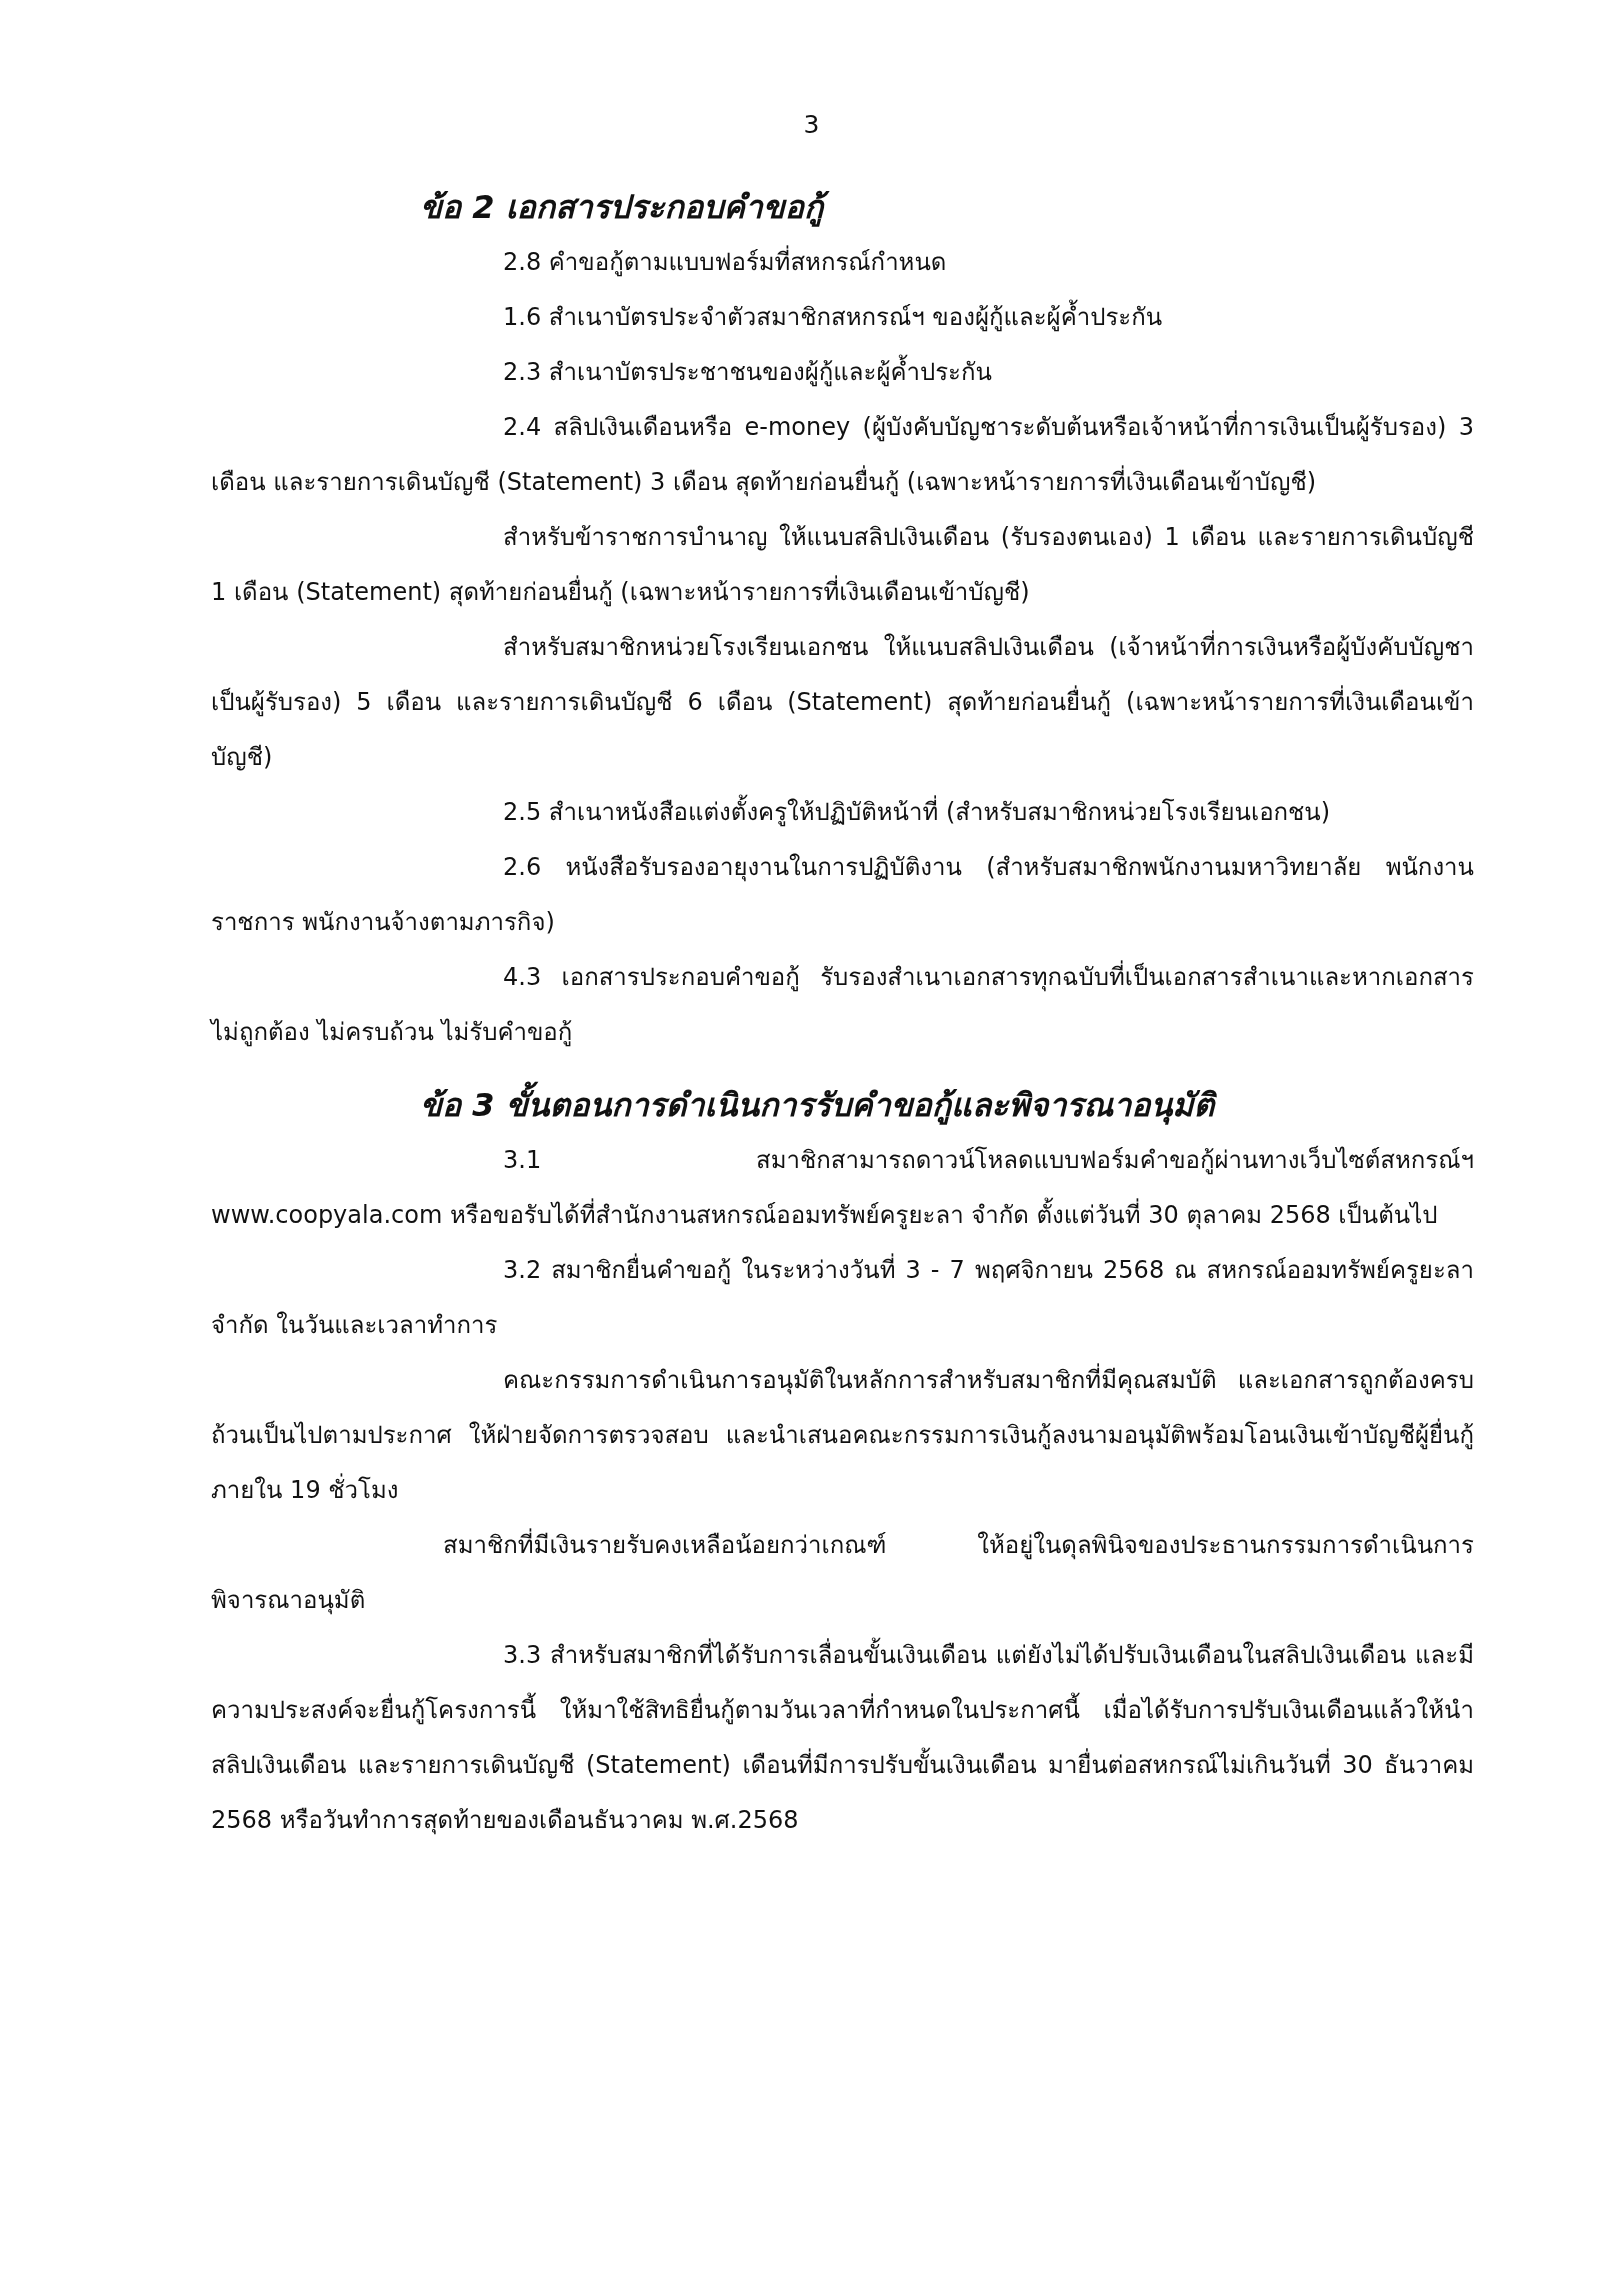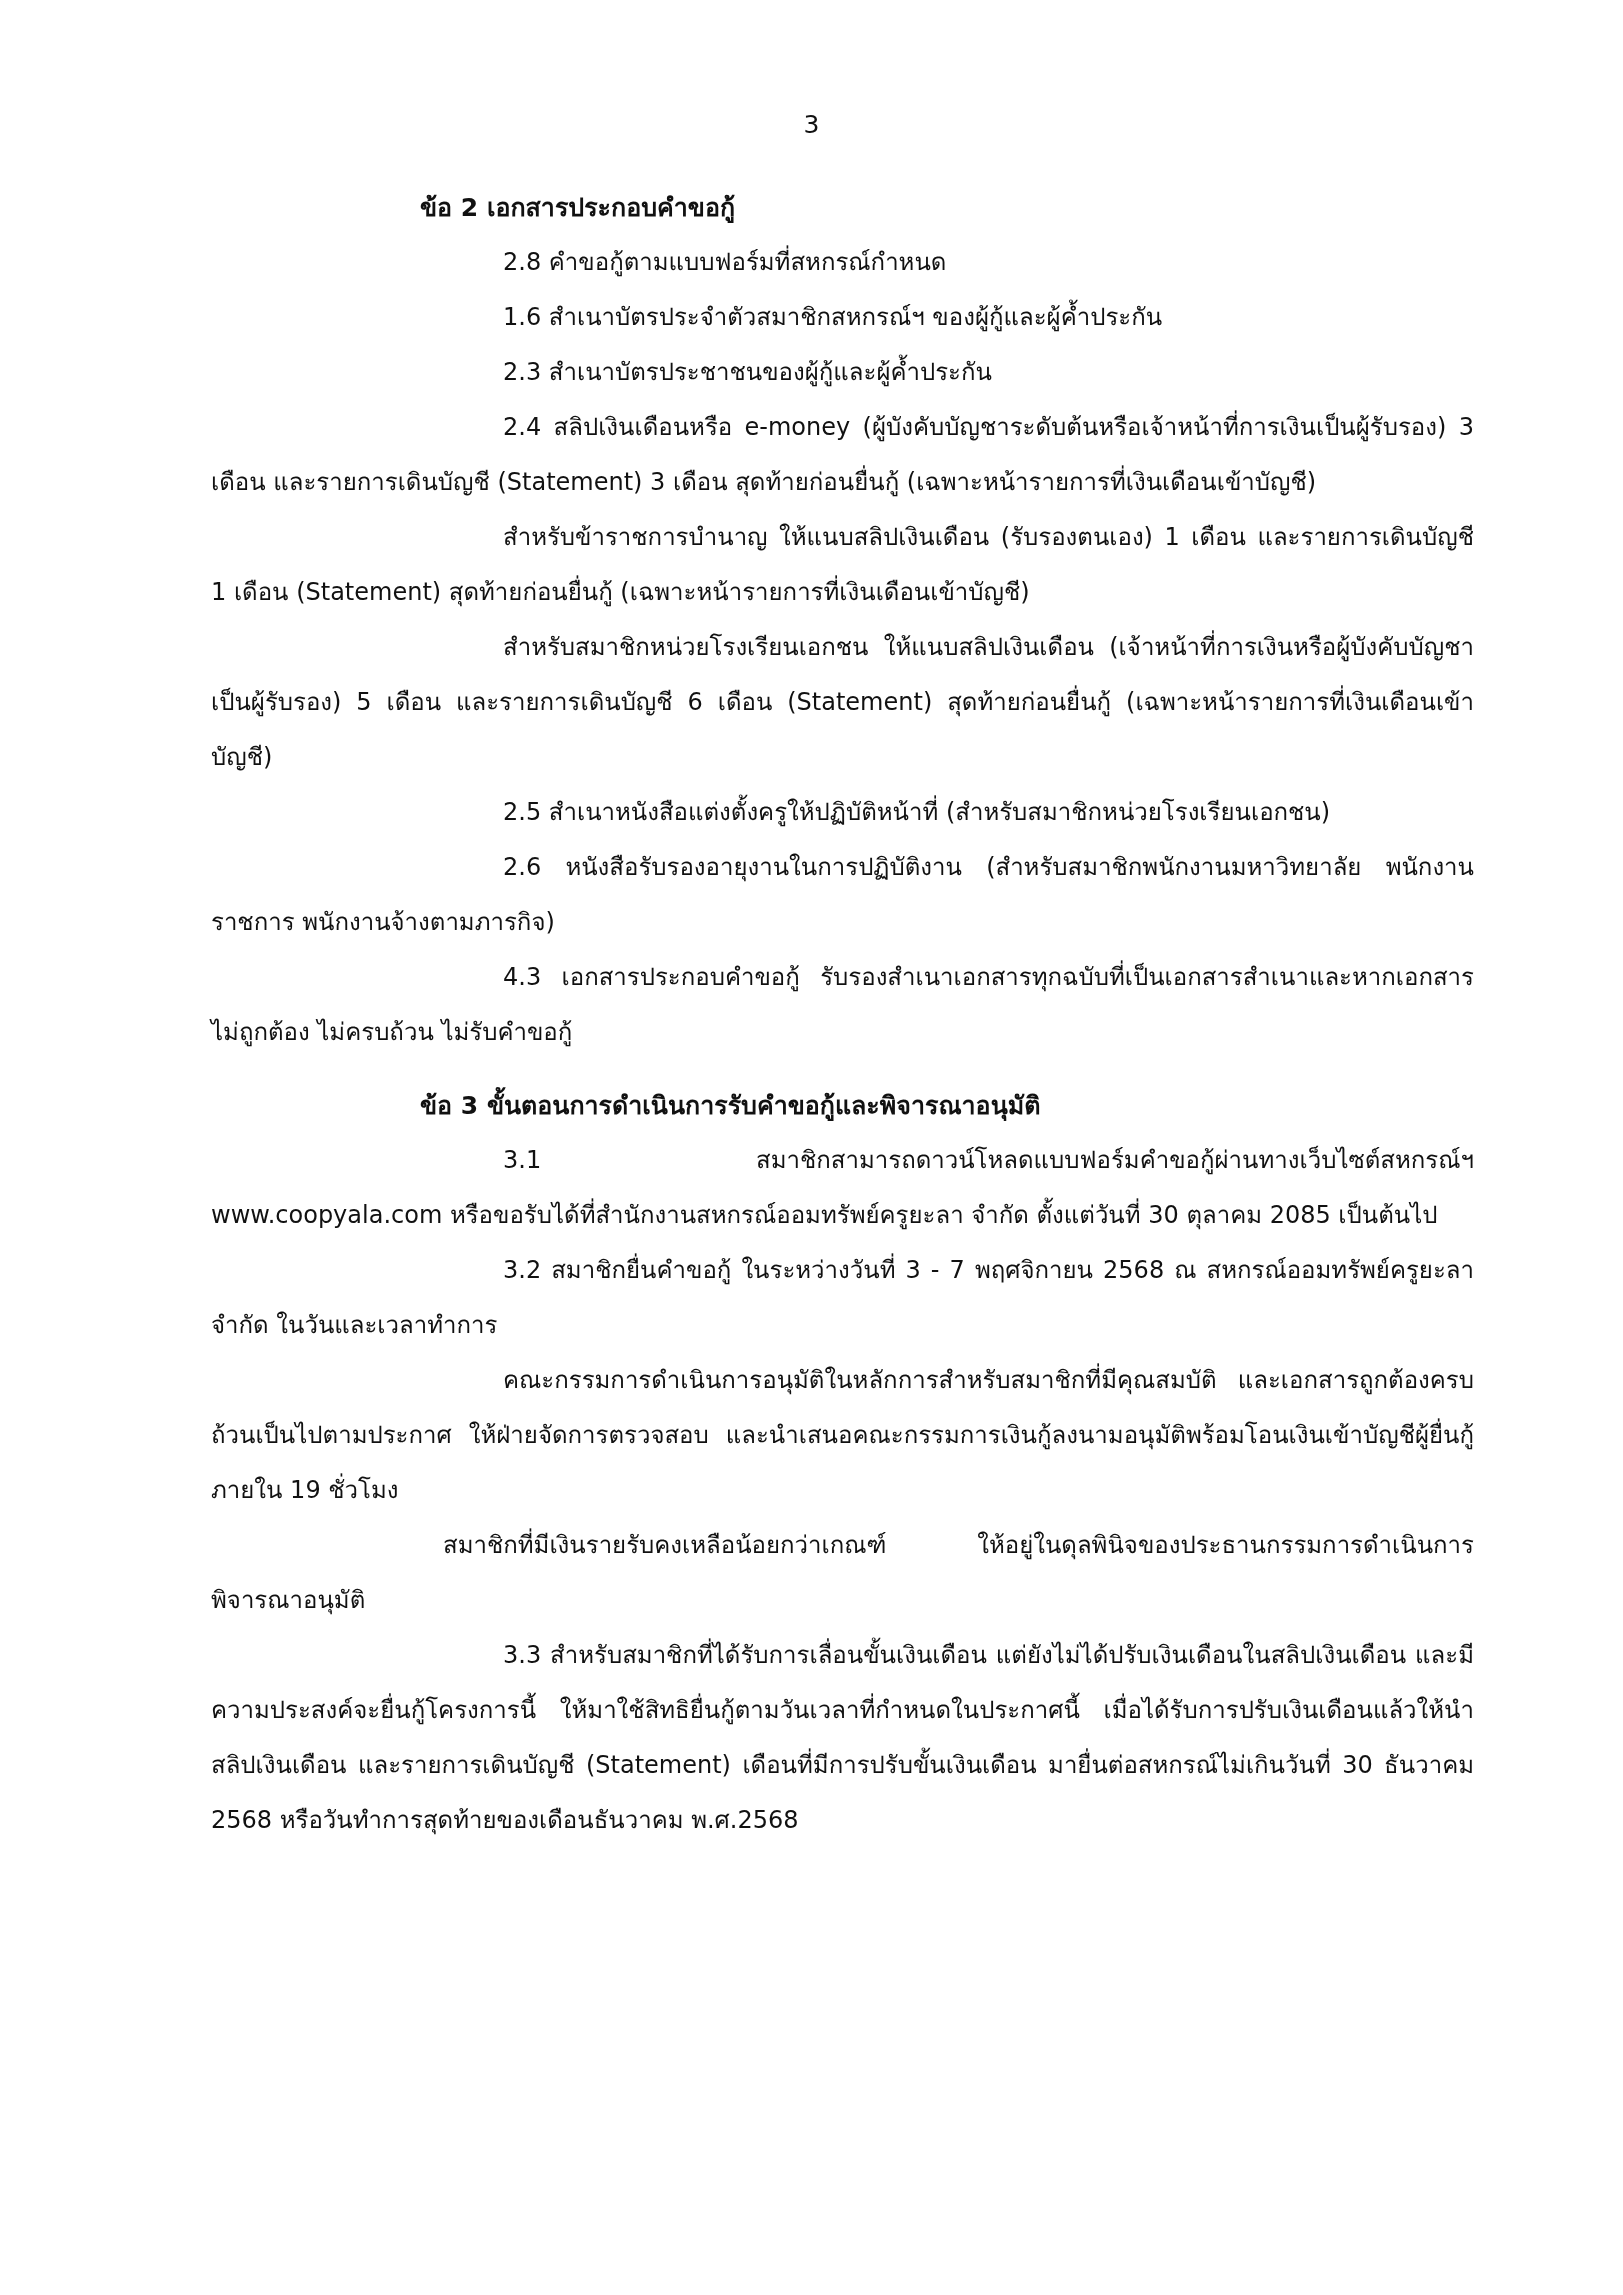--- a/index.html
+++ b/index.html
@@ -29,22 +29,23 @@
       top: 180px;
       left: 211px;
       width: 1263px;
       font-size: 24px;
       line-height: 55px;
     }
     .heading {
       margin: 0;
       padding-left: 209px;
       font-weight: bold;
-      font-size: 25px;
+      font-size: 32px;
       line-height: 55px;
+      font-style: italic;
     }
     .heading.h3 {
       margin-top: 18.3px;
     }
     .para {
       margin: 0;
       text-indent: 292px;
       text-align: justify;
       text-align-last: left;
     }
@@ -67,21 +68,21 @@
     <p class="para">2.4 สลิปเงินเดือนหรือ e-money (ผู้บังคับบัญชาระดับต้นหรือเจ้าหน้าที่การเงินเป็นผู้รับรอง) 3 เดือน และรายการเดินบัญชี (Statement) 3 เดือน สุดท้ายก่อนยื่นกู้ (เฉพาะหน้ารายการที่เงินเดือนเข้าบัญชี)</p>
     <p class="para">สำหรับข้าราชการบำนาญ ให้แนบสลิปเงินเดือน (รับรองตนเอง) 1 เดือน และรายการเดินบัญชี 1 เดือน (Statement) สุดท้ายก่อนยื่นกู้  (เฉพาะหน้ารายการที่เงินเดือนเข้าบัญชี)</p>
     <p class="para">สำหรับสมาชิกหน่วยโรงเรียนเอกชน ให้แนบสลิปเงินเดือน (เจ้าหน้าที่การเงินหรือผู้บังคับบัญชาเป็นผู้รับรอง) 5 เดือน และรายการเดินบัญชี 6 เดือน (Statement) สุดท้ายก่อนยื่นกู้  (เฉพาะหน้ารายการที่เงินเดือนเข้าบัญชี)</p>
     <p class="para">2.5 สำเนาหนังสือแต่งตั้งครูให้ปฏิบัติหน้าที่ (สำหรับสมาชิกหน่วยโรงเรียนเอกชน)</p>
     <p class="para">2.6 หนังสือรับรองอายุงานในการปฏิบัติงาน (สำหรับสมาชิกพนักงานมหาวิทยาลัย พนักงานราชการ พนักงานจ้างตามภารกิจ)</p>
     <p class="para">4.3 เอกสารประกอบคำขอกู้ รับรองสำเนาเอกสารทุกฉบับที่เป็นเอกสารสำเนาและหากเอกสารไม่ถูกต้อง ไม่ครบถ้วน ไม่รับคำขอกู้</p>
   </section>
 
   <section>
     <h2 class="heading h3">ข้อ 3 ขั้นตอนการดำเนินการรับคำขอกู้และพิจารณาอนุมัติ</h2>
-    <p class="para">3.1 สมาชิกสามารถดาวน์โหลดแบบฟอร์มคำขอกู้ผ่านทางเว็บไซต์สหกรณ์ฯ www.coopyala.com หรือขอรับได้ที่สำนักงานสหกรณ์ออมทรัพย์ครูยะลา จำกัด ตั้งแต่วันที่ 30 ตุลาคม 2085  เป็นต้นไป</p>
+    <p class="para">3.1 สมาชิกสามารถดาวน์โหลดแบบฟอร์มคำขอกู้ผ่านทางเว็บไซต์สหกรณ์ฯ www.coopyala.com หรือขอรับได้ที่สำนักงานสหกรณ์ออมทรัพย์ครูยะลา จำกัด ตั้งแต่วันที่ 30 ตุลาคม 2568  เป็นต้นไป</p>
     <p class="para">3.2 สมาชิกยื่นคำขอกู้ ในระหว่างวันที่  3 - 7 พฤศจิกายน  2568  ณ สหกรณ์ออมทรัพย์ครูยะลา จำกัด ในวันและเวลาทำการ</p>
     <p class="para">คณะกรรมการดำเนินการอนุมัติในหลักการสำหรับสมาชิกที่มีคุณสมบัติ  และเอกสารถูกต้องครบถ้วนเป็นไปตามประกาศ ให้ฝ่ายจัดการตรวจสอบ และนำเสนอคณะกรรมการเงินกู้ลงนามอนุมัติพร้อมโอนเงินเข้าบัญชีผู้ยื่นกู้ ภายใน 19 ชั่วโมง</p>
     <p class="para indent-mid">สมาชิกที่มีเงินรายรับคงเหลือน้อยกว่าเกณฑ์ ให้อยู่ในดุลพินิจของประธานกรรมการดำเนินการพิจารณาอนุมัติ</p>
     <p class="para">3.3 สำหรับสมาชิกที่ได้รับการเลื่อนขั้นเงินเดือน แต่ยังไม่ได้ปรับเงินเดือนในสลิปเงินเดือน และมีความประสงค์จะยื่นกู้โครงการนี้ ให้มาใช้สิทธิยื่นกู้ตามวันเวลาที่กำหนดในประกาศนี้ เมื่อได้รับการปรับเงินเดือนแล้วให้นำสลิปเงินเดือน และรายการเดินบัญชี (Statement) เดือนที่มีการปรับขั้นเงินเดือน  มายื่นต่อสหกรณ์ไม่เกินวันที่ 30 ธันวาคม 2568 หรือวันทำการสุดท้ายของเดือนธันวาคม พ.ศ.2568</p>
   </section>
 
 </div>
 
 
 </body></html>

